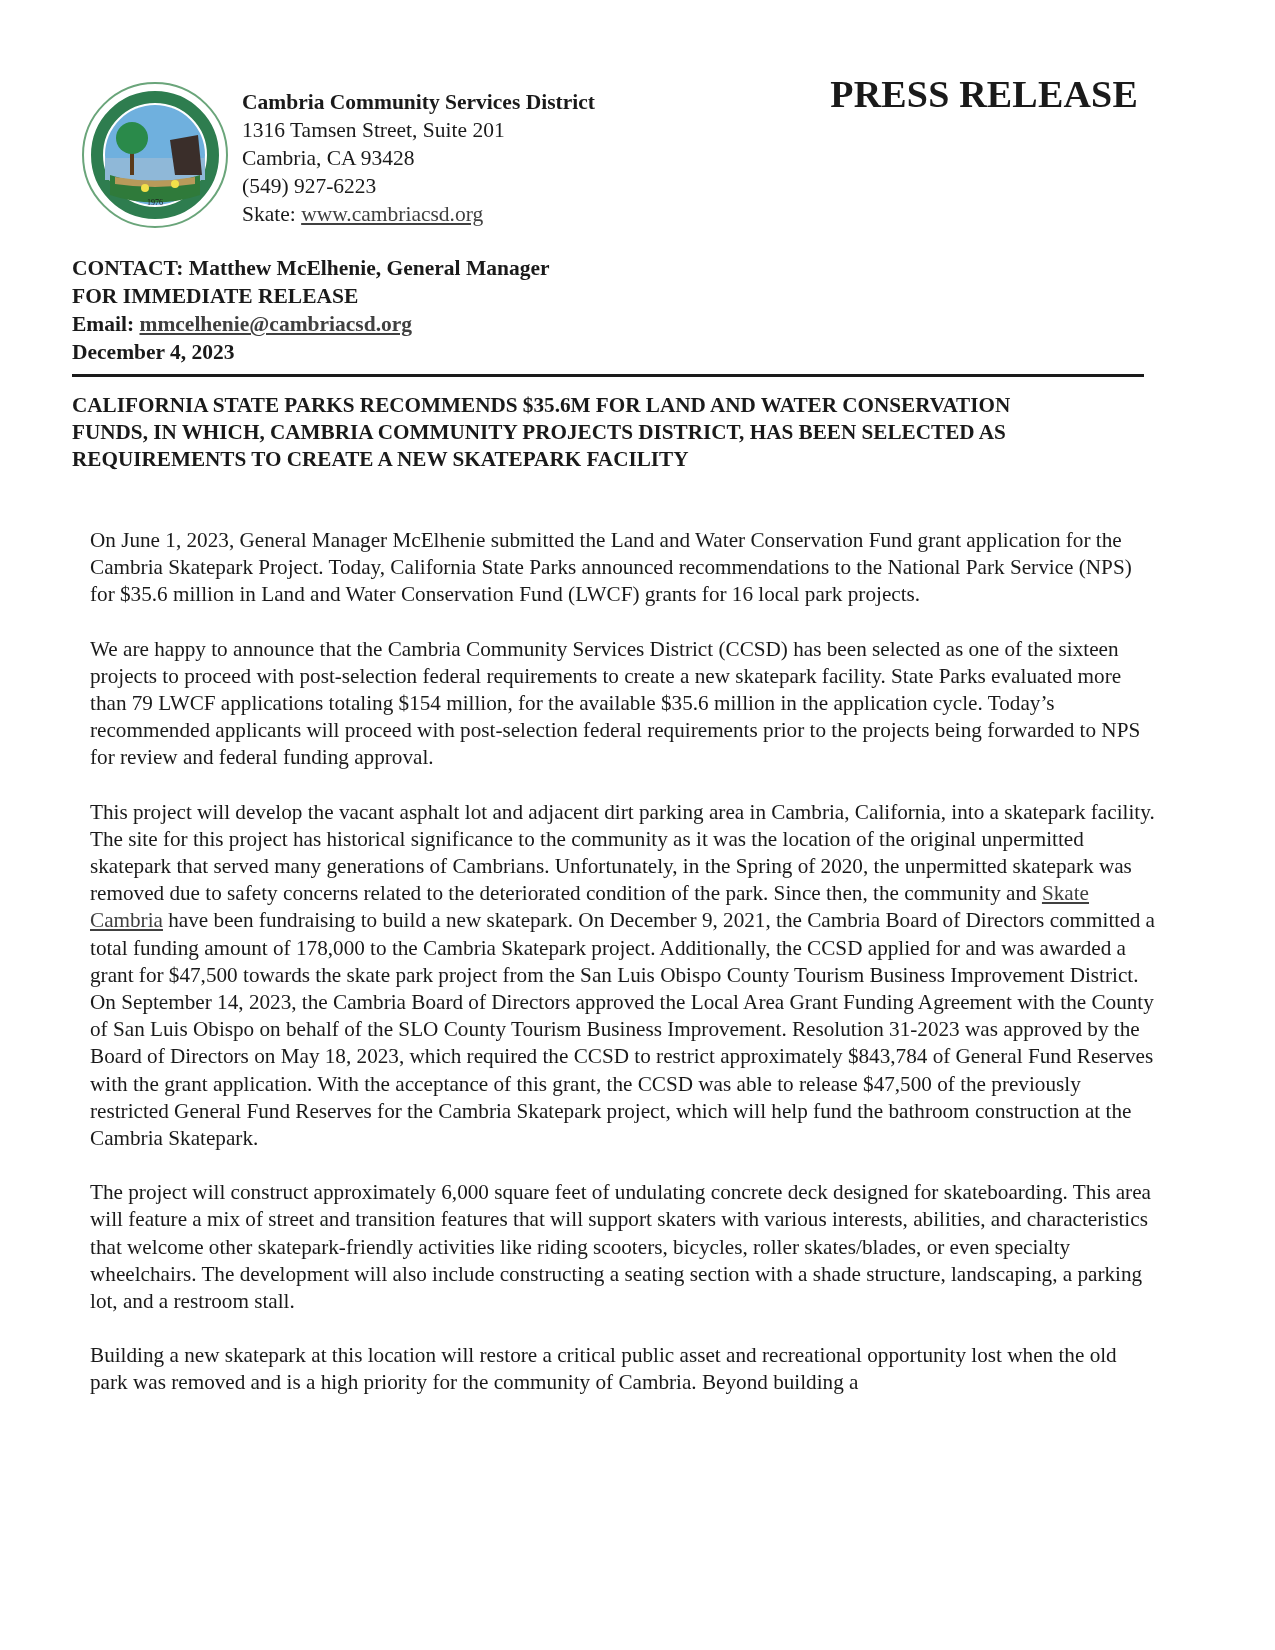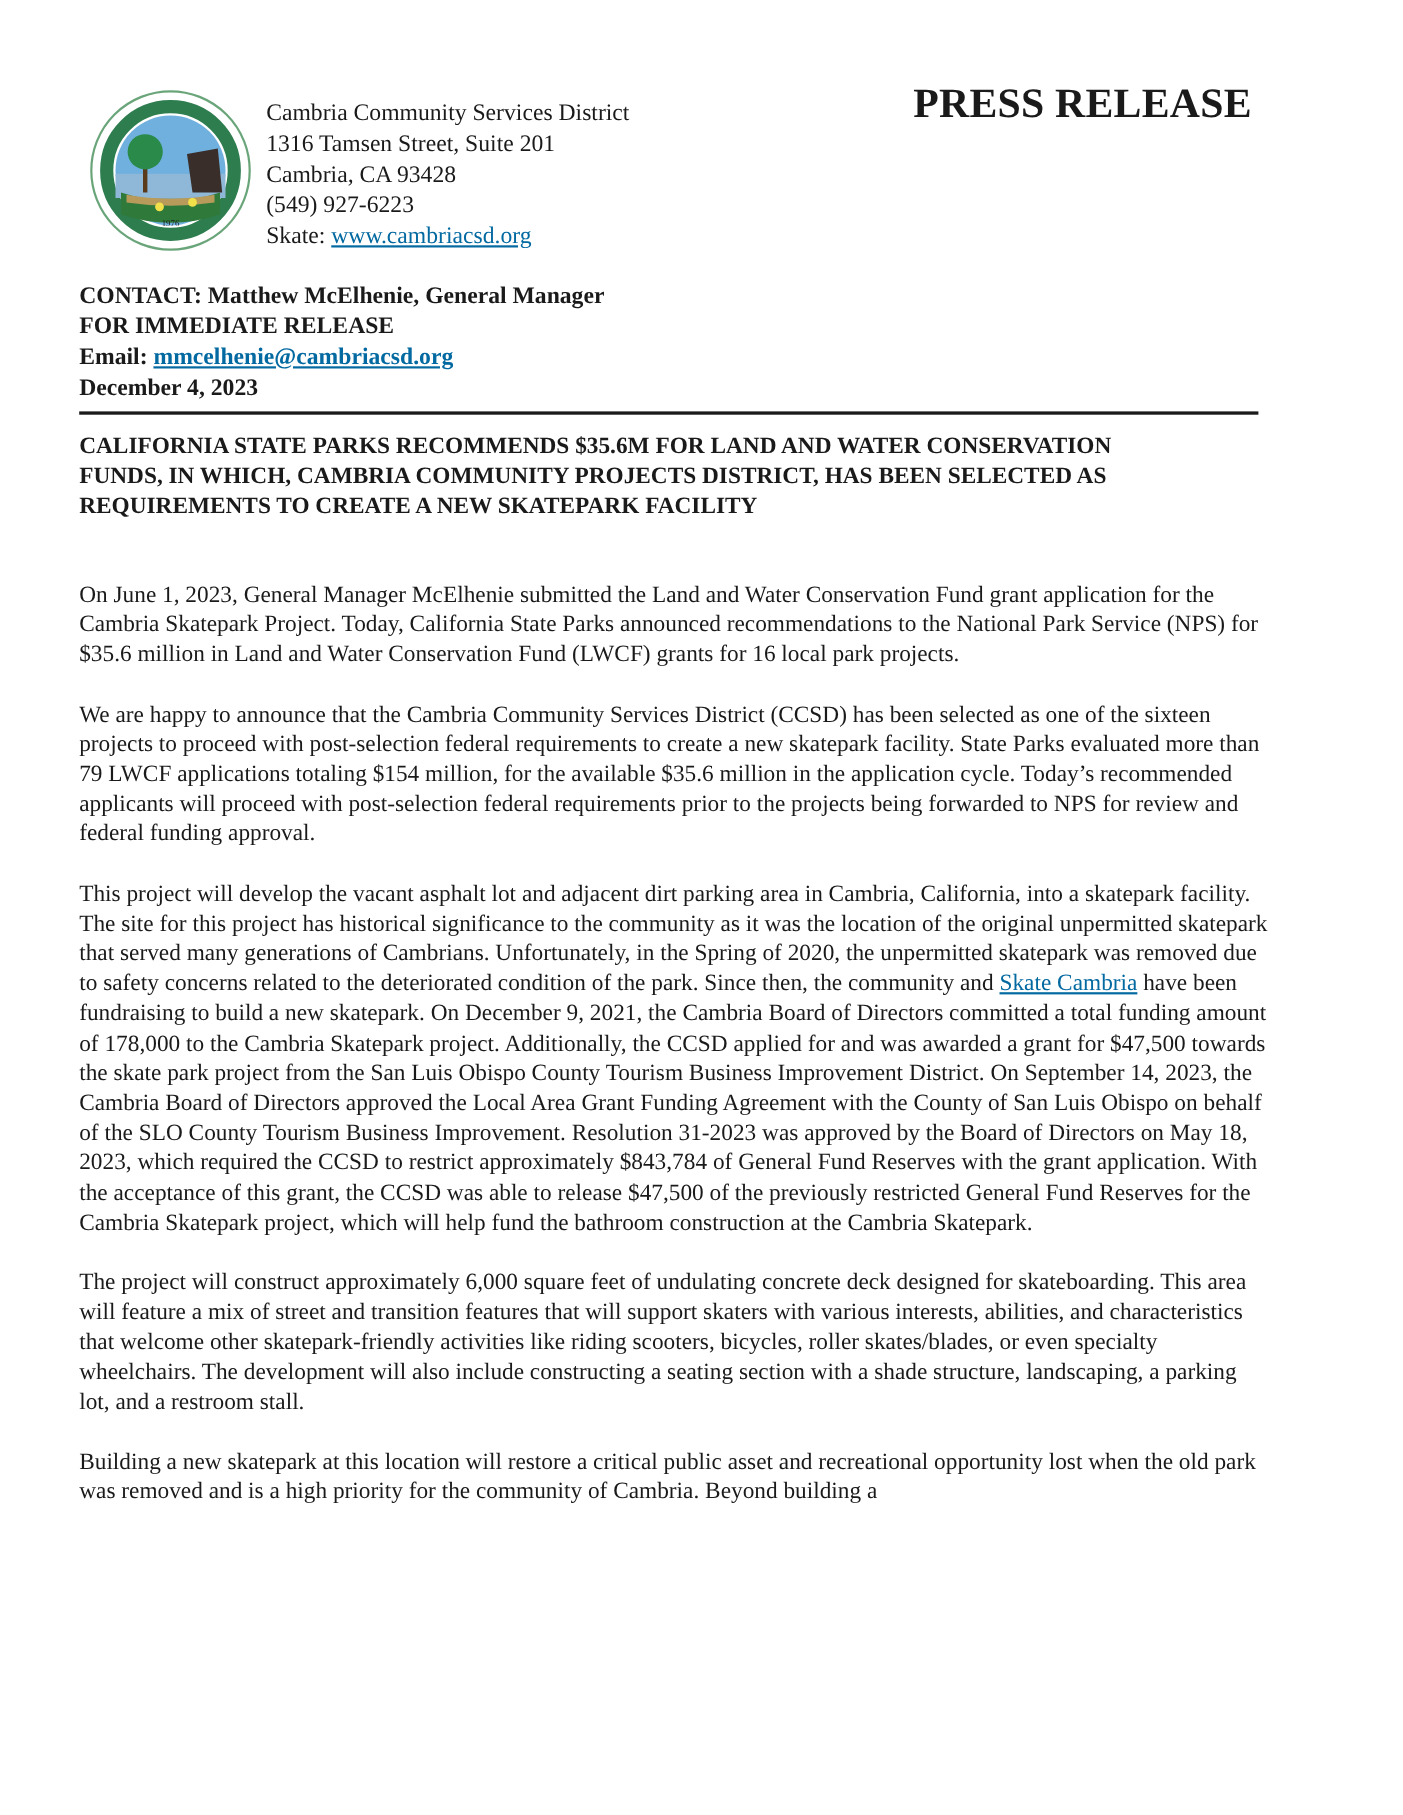--- a/index.html
+++ b/index.html
@@ -1,28 +1,28 @@
 <!DOCTYPE html>
 <html><head>
 <meta charset="utf-8">
 <style>
   html, body { margin: 0; padding: 0; background: #ffffff; }
   body { width: 1275px; height: 1650px; position: relative; overflow: hidden;
          font-family: "Liberation Serif", "DejaVu Serif", serif; color: #1a1a1a; }
   .logo { position: absolute; left: 80px; top: 80px; width: 150px; height: 150px; }
   .org { position: absolute; left: 242px; top: 88px; font-size: 21.5px; line-height: 28px; }
-  .org .name { font-weight: normal; }
-  a.link { color: #0369a1; text-decoration: underline; }
+  .org .name { font-weight: bold; }
+  a.link { color: #404040; text-decoration: underline; }
   .press { position: absolute; right: 137px; top: 72px; font-size: 38px; font-weight: bold; letter-spacing: 0.2px; }
   .meta { position: absolute; left: 72px; top: 254px; font-size: 21.5px; line-height: 28px; font-weight: bold; }
   .rule { position: absolute; left: 72px; top: 374px; width: 1072px; height: 3px; background: #1a1a1a; }
   .headline { position: absolute; left: 72px; top: 392px; width: 1078px; text-align: left;
               font-weight: bold; font-size: 21.2px; line-height: 27px; }
   .body { position: absolute; left: 72px; top: 527px; width: 1085px; font-size: 21.2px; line-height: 27.2px; }
-  .body p { margin: 0 0 27px 0; }
+  .body p { margin: 0 0 27px 18px; }
 </style>
 </head>
 <body>
 
 <div class="logo">
   <svg width="150" height="150" viewBox="0 0 150 150">
     <circle cx="75" cy="75" r="72" fill="#ffffff" stroke="#6aa57a" stroke-width="2"></circle>
     <circle cx="75" cy="75" r="58" fill="#ffffff" stroke="#2e7d4f" stroke-width="12"></circle>
     <circle cx="75" cy="75" r="50" fill="#6fb0de"></circle>
     <rect x="25" y="78" width="100" height="22" fill="#8fb8d8"></rect>

